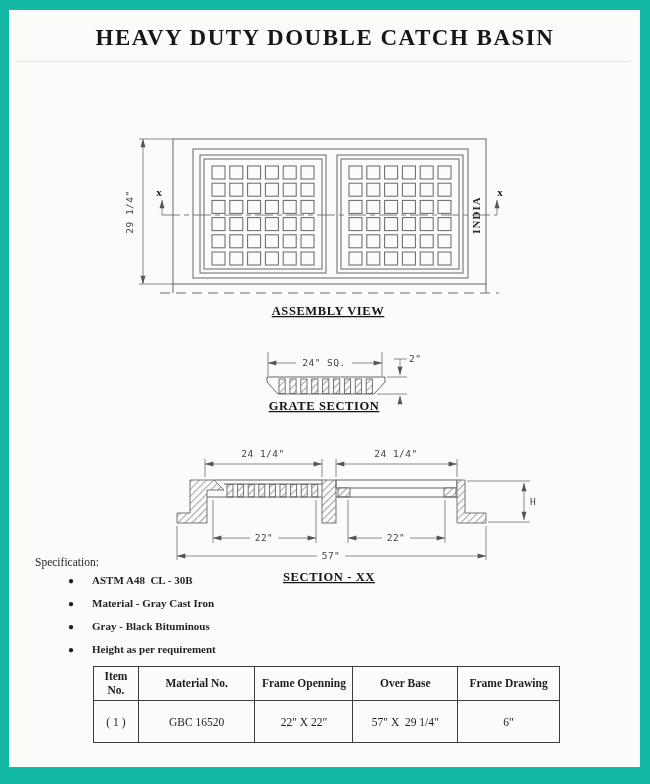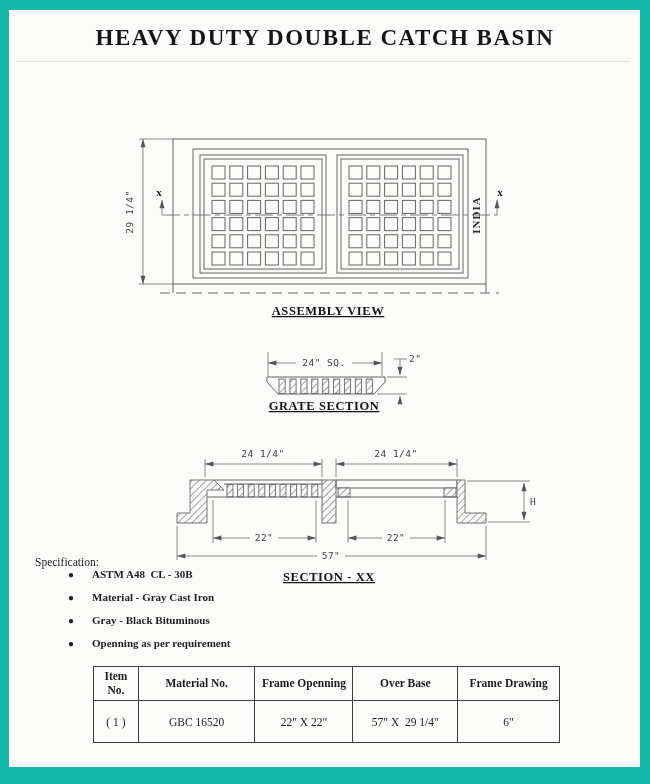--- a/index.html
+++ b/index.html
@@ -17,21 +17,21 @@
   .dash2{stroke:#6f6f6f;stroke-width:1;fill:none;stroke-dasharray:10 6;}
   .hatched{fill:url(#hatch);stroke:#666;stroke-width:0.9;}
   .wbg{fill:#fbfbf9;stroke:none;}
   .dim{font:9.5px "DejaVu Sans Mono",monospace;fill:#3f3f3f;letter-spacing:0.5px;}
   .xlbl{font:bold 11px "Liberation Serif",serif;fill:#1d1d1d;}
   .india{font:bold 11px "Liberation Serif",serif;fill:#2e2e2e;letter-spacing:1px;}
   .dlabel{font:bold 12.5px "Liberation Serif",serif;fill:#141414;letter-spacing:0.6px;
           text-decoration:underline;}
 
   .spec{position:absolute;left:35px;top:556px;width:310px;color:#1f1f1f;}
-  .spec-heading{font:11.5px "Liberation Serif",serif;}
+  .spec-heading{font:11.5px "Liberation Serif",serif;margin-bottom:6px;}
   .spec-list{list-style:none;margin:0;padding:0;}
   .spec-item{display:flex;align-items:baseline;margin:0 0 11px 33px;
              font:11px "Liberation Serif",serif;}
   .spec-bullet{margin-right:18px;font-size:10px;line-height:11px;}
   .spec-text{white-space:pre;font-weight:bold;}
 
   table.spec-table{position:absolute;left:93px;top:666px;width:467px;border-collapse:collapse;
                    background:#fbfbf9;}
   .spec-table th,.spec-table td{border:1px solid #3d3d3d;text-align:center;vertical-align:middle;
                    color:#1c1c1c;padding:2px 1px;white-space:pre;}
@@ -260,21 +260,21 @@
       <li class="spec-item">
         <span class="spec-bullet">●</span>
         <span class="spec-text">Material - Gray Cast Iron</span>
         </li>
       <li class="spec-item">
         <span class="spec-bullet">●</span>
         <span class="spec-text">Gray - Black Bituminous</span>
         </li>
       <li class="spec-item">
         <span class="spec-bullet">●</span>
-        <span class="spec-text">Openning as per requirement</span>
+        <span class="spec-text">Height as per requirement</span>
         </li>
     </ul>
   </div>
 
   <table class="spec-table">
     <colgroup>
       <col style="width:45px">
         <col style="width:117px">
         <col style="width:98px">
       <col style="width:105px">

